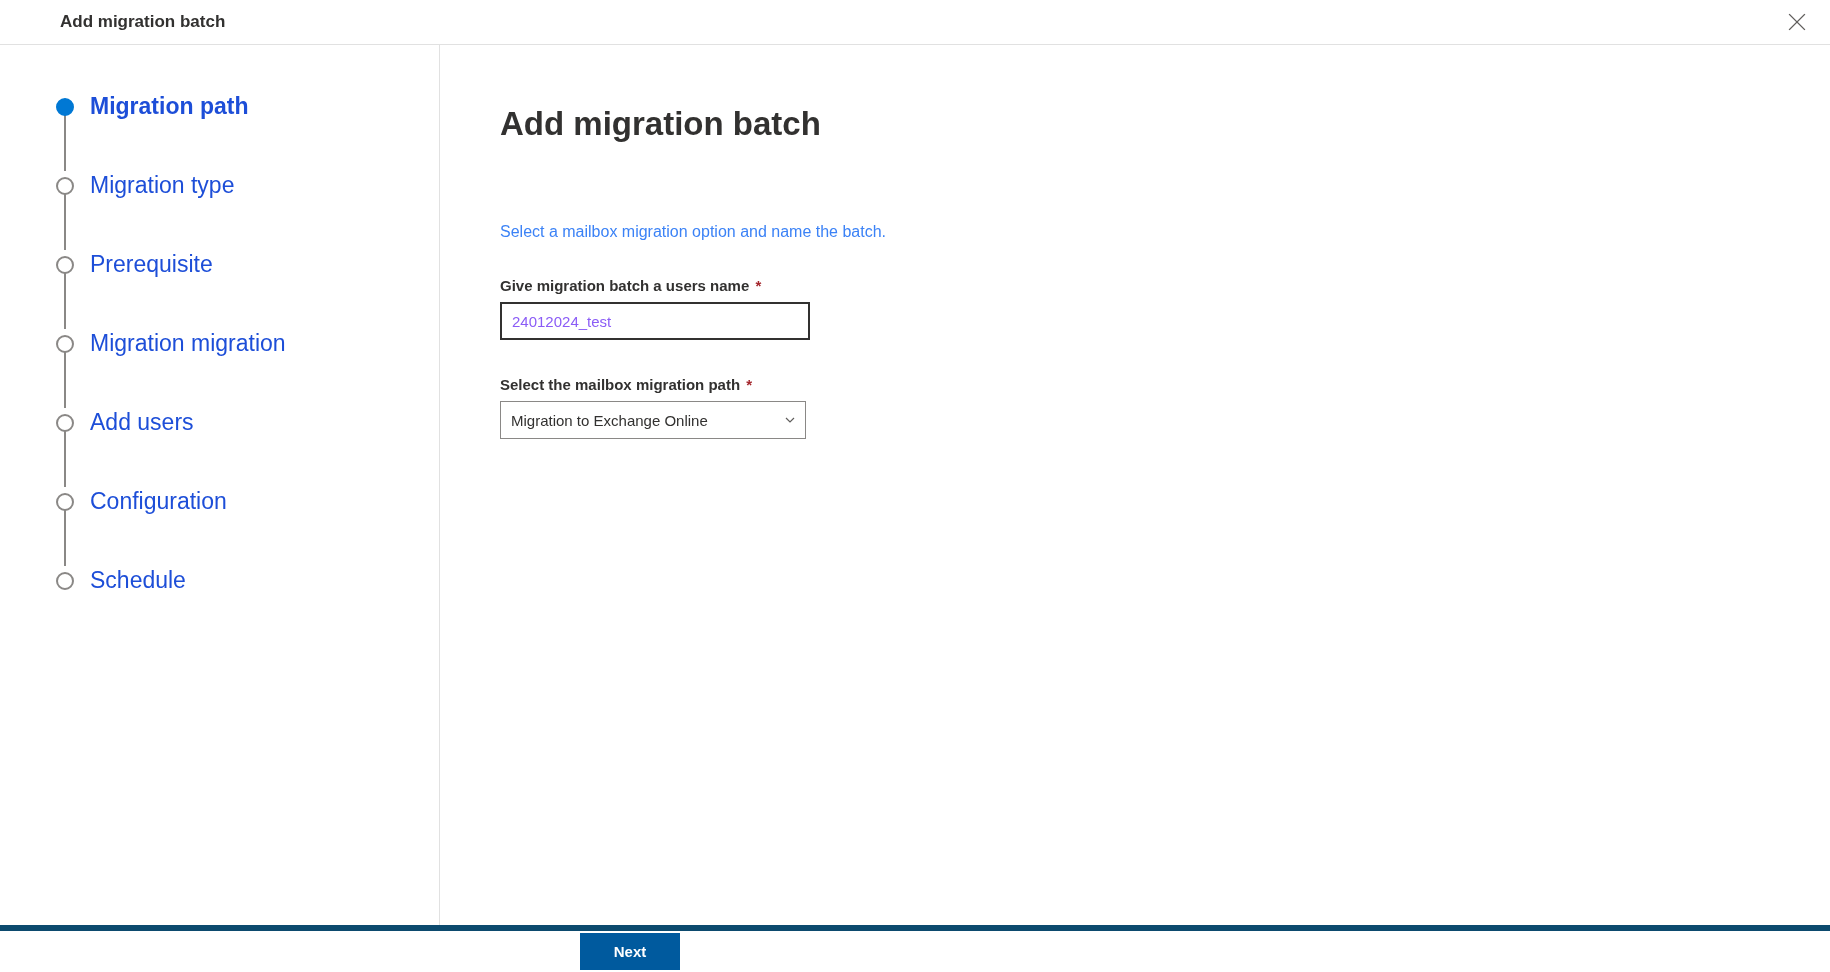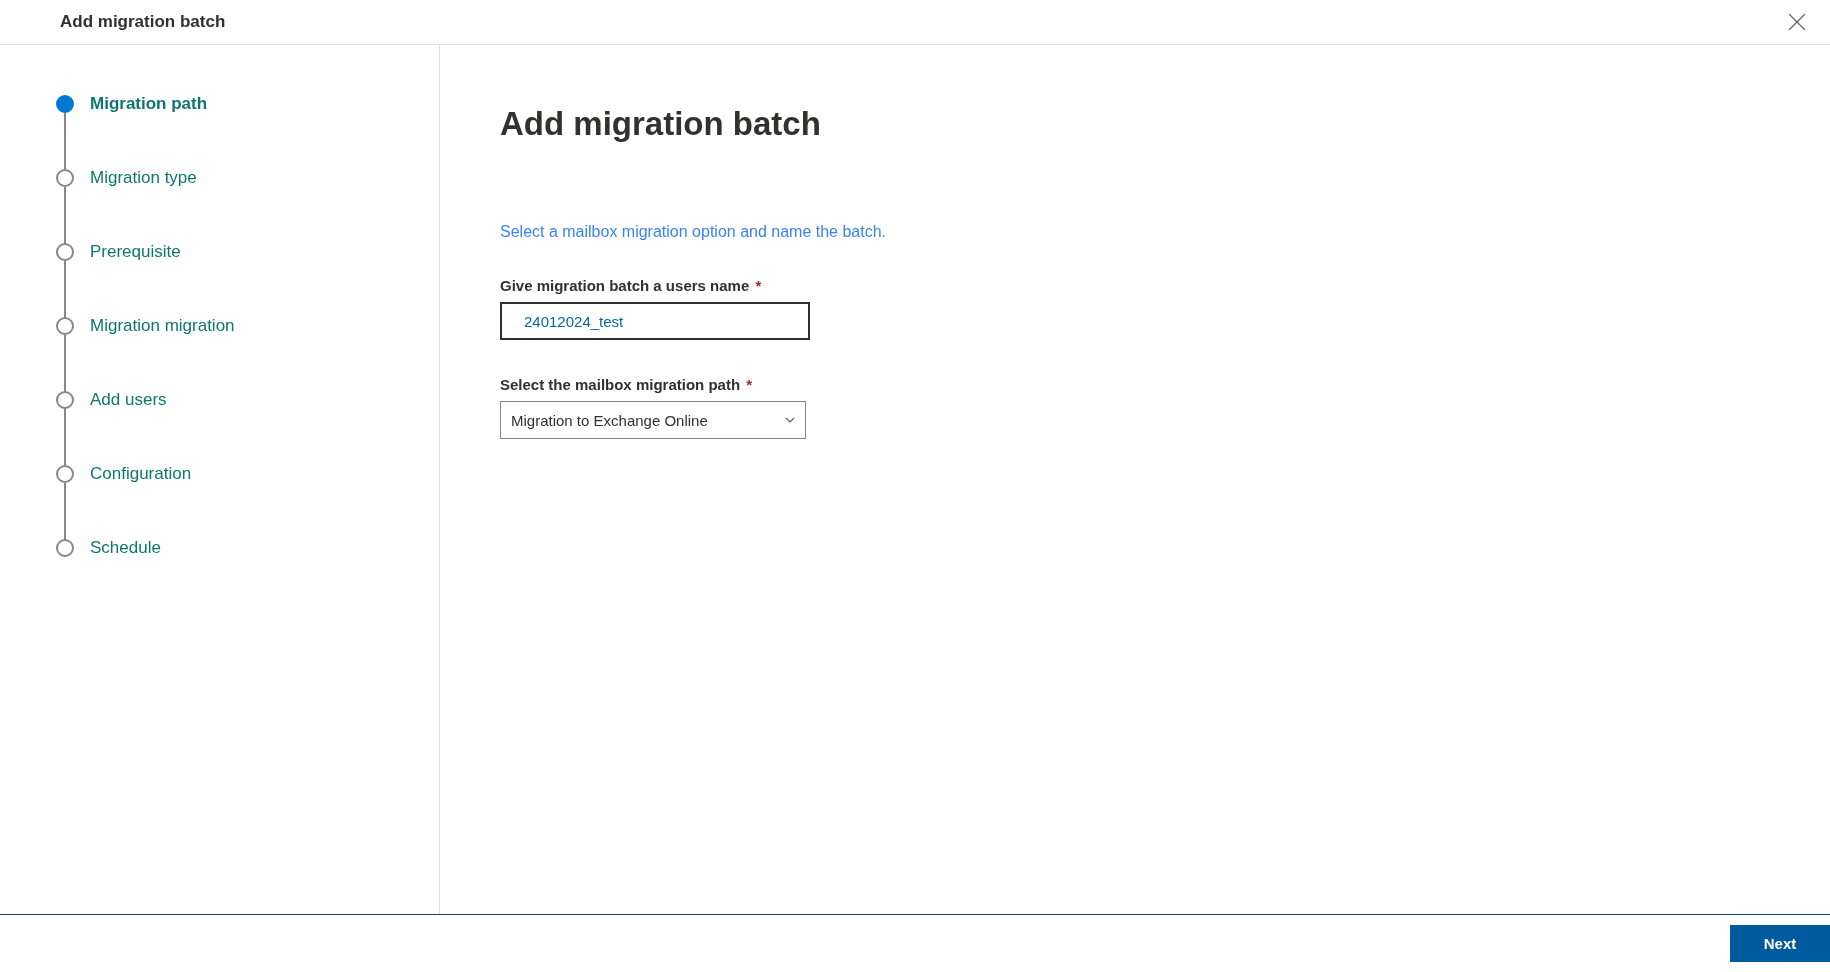--- a/index.html
+++ b/index.html
@@ -77,22 +77,22 @@
       top: 20px;
       width: 2px;
       height: 58px;
       background: #8a8886;
       z-index: 1;
     }
     .step-item:last-child .step-connector {
       display: none;
     }
     .step-label {
-      font-size: 17px;
-      color: #0f766e;
+      font-size: 23px;
+      color: #1d4ed8;
     }
     .step-label.active {
       font-weight: 600;
     }
     .main-content {
       flex: 1;
       padding: 60px 60px 40px 60px;
       overflow-y: auto;
     }
     .page-title {
@@ -116,25 +116,25 @@
       color: #323130;
       margin-bottom: 8px;
     }
     .required {
       color: #a4262c;
       margin-left: 2px;
     }
     .text-input {
       width: 310px;
       height: 38px;
-      padding: 6px 22px;
+      padding: 6px 10px;
       font-size: 15px;
       border: 2px solid #323130;
       outline: none;
-      color: #0369a1;
+      color: #8b5cf6;
     }
     .select-wrapper {
       position: relative;
       width: 306px;
     }
     .select-input {
       width: 100%;
       height: 38px;
       padding: 6px 36px 6px 10px;
       font-size: 15px;
@@ -149,24 +149,24 @@
     }
     .select-chevron {
       position: absolute;
       right: 10px;
       top: 50%;
       transform: translateY(-50%);
       pointer-events: none;
       color: #605e5c;
     }
     .footer {
-      border-top: 1px solid #0c4a6e;
-      padding: 10px 0;
-      display: flex;
-      justify-content: flex-end;
+      border-top: 6px solid #0c4a6e;
+      padding: 2px 0;
+      display: flex;
+      justify-content: flex-start;
       padding-left: 580px;
     }
     .next-button {
       background: #005a9e;
       color: #fff;
       border: none;
       font-size: 15px;
       font-weight: 600;
       padding: 10px 30px;
       cursor: pointer;

